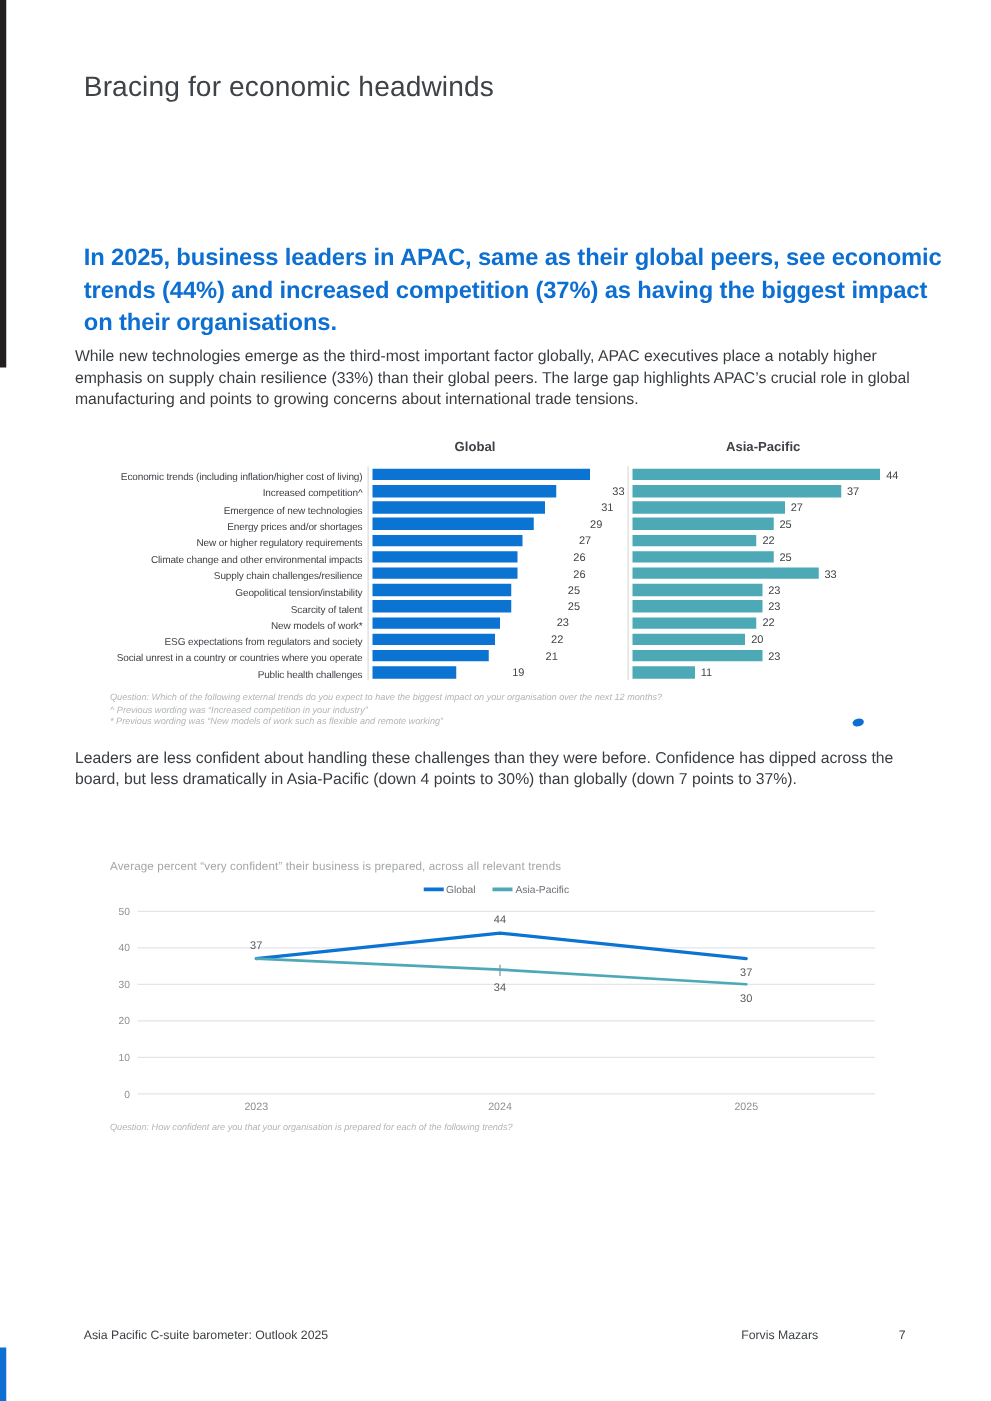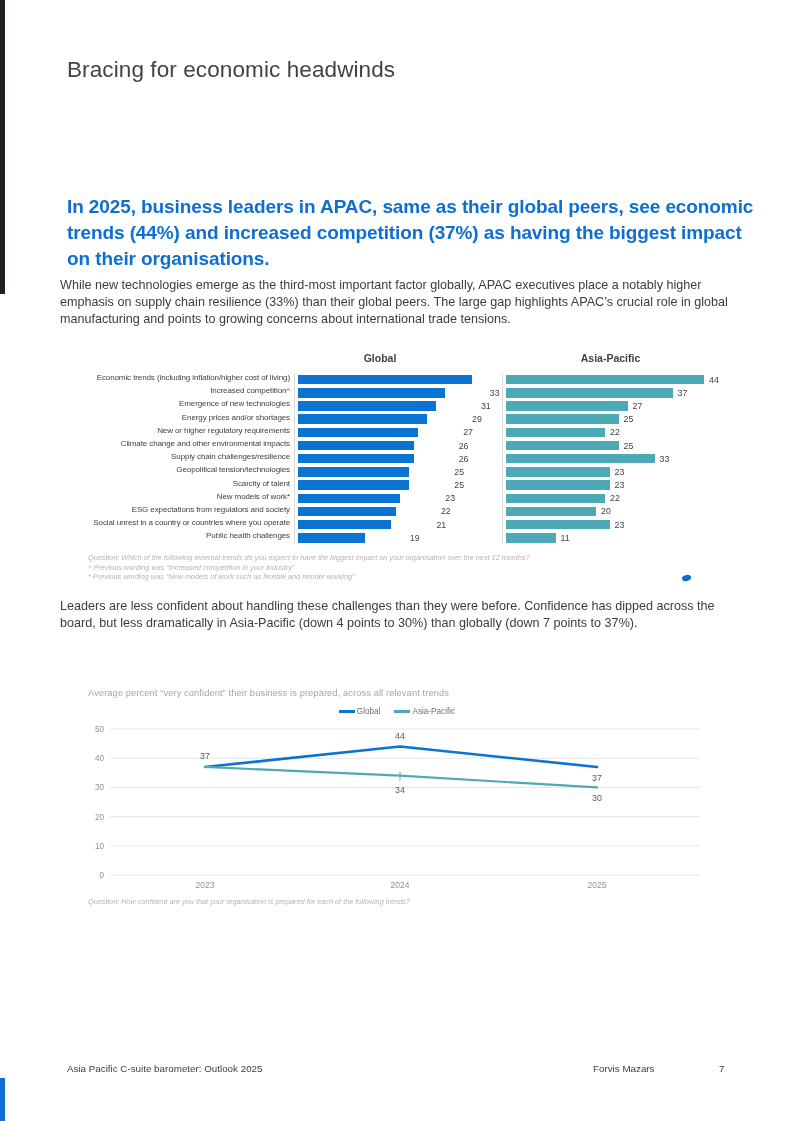--- a/index.html
+++ b/index.html
@@ -12,21 +12,21 @@
             color:#0d6fd1;line-height:26px;letter-spacing:-0.1px;}
   .para{position:absolute;left:60px;width:681px;font-size:12.6px;line-height:17.2px;color:#393d41;}
   .intro{top:277px;}
   .midpara{top:598px;}
 
   
   .bc-header{position:absolute;top:352px;font-size:10.5px;font-weight:700;color:#3e4247;text-align:center;}
   .bc-header.g{left:290px;width:180px;}
   .bc-header.a{left:498px;width:225px;}
   #bar-rows{position:absolute;left:62px;top:373px;width:672px;}
-  .bar-row{display:flex;height:13.2px;align-items:flex-start;}
+  .bar-row{display:flex;height:13.2px;align-items:flex-end;}
   .bc-label{width:228px;text-align:right;padding-right:4px;font-size:8px;letter-spacing:-0.1px;
             color:#3e4247;white-space:nowrap;}
   .bc-track{display:flex;align-items:center;border-left:1px solid #d9dbdd;padding-left:3px;height:13.2px;}
   .bc-track.g{width:204px;gap:40px;}
   .bc-track.a{flex:1;}
   .bc-bar{height:9.5px;flex:0 0 auto;}
   .bc-val{font-size:8.8px;color:#404448;margin-left:5px;white-space:nowrap;}
   .bc-notes{position:absolute;left:88px;top:553px;font-size:7.3px;line-height:9.7px;font-style:italic;color:#b1b5b8;}
   .squiggle{position:absolute;left:682px;top:575px;width:9px;height:5.5px;background:#0d6fd1;
             border-radius:50% 60% 50% 60%;transform:rotate(-18deg);}
@@ -135,21 +135,21 @@
         <div class="bc-track g">
           <div class="bc-bar" style="width: 115.7px; background: rgb(11, 115, 210);"></div>
           <span class="bc-val">26</span>
         </div>
         <div class="bc-track a">
           <div class="bc-bar" style="width: 148.5px; background: rgb(77, 169, 182);"></div>
           <span class="bc-val">33</span>
         </div>
       </div>
       <div class="bar-row">
-        <div class="bc-label">Geopolitical tension/technologies</div>
+        <div class="bc-label">Geopolitical tension/instability</div>
         <div class="bc-track g">
           <div class="bc-bar" style="width: 111.25px; background: rgb(11, 115, 210);"></div>
           <span class="bc-val">25</span>
         </div>
         <div class="bc-track a">
           <div class="bc-bar" style="width: 103.5px; background: rgb(77, 169, 182);"></div>
           <span class="bc-val">23</span>
         </div>
       </div>
       <div class="bar-row">

